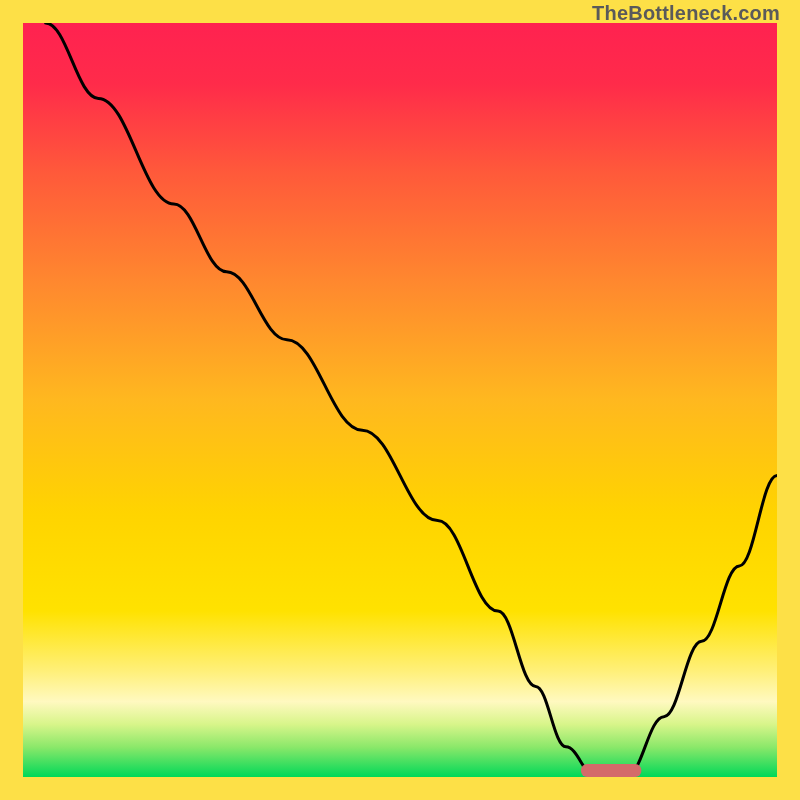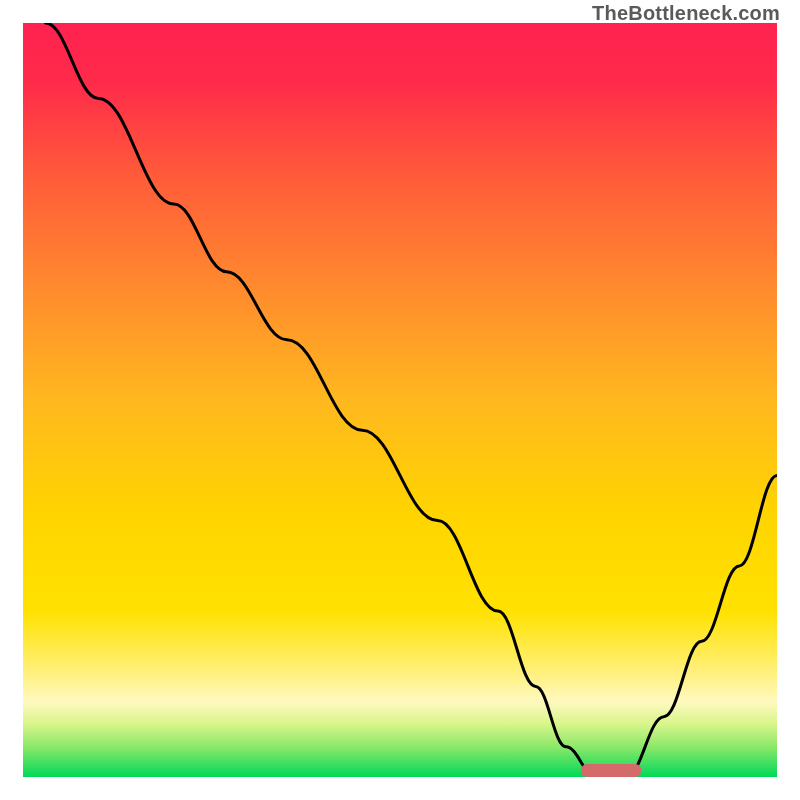--- a/index.html
+++ b/index.html
@@ -9,21 +9,21 @@
     height: 800px;
     background: #000;
     font-family: Arial, Helvetica, sans-serif;
   }
   .frame {
     position: absolute;
     left: 0;
     top: 0;
     width: 800px;
     height: 800px;
-    background: #ffffff;
+    background: #fde047;
   }
   .plot-area {
     position: absolute;
     left: 23px;
     top: 23px;
     width: 754px;
     height: 754px;
     overflow: hidden;
   }
   .watermark {

